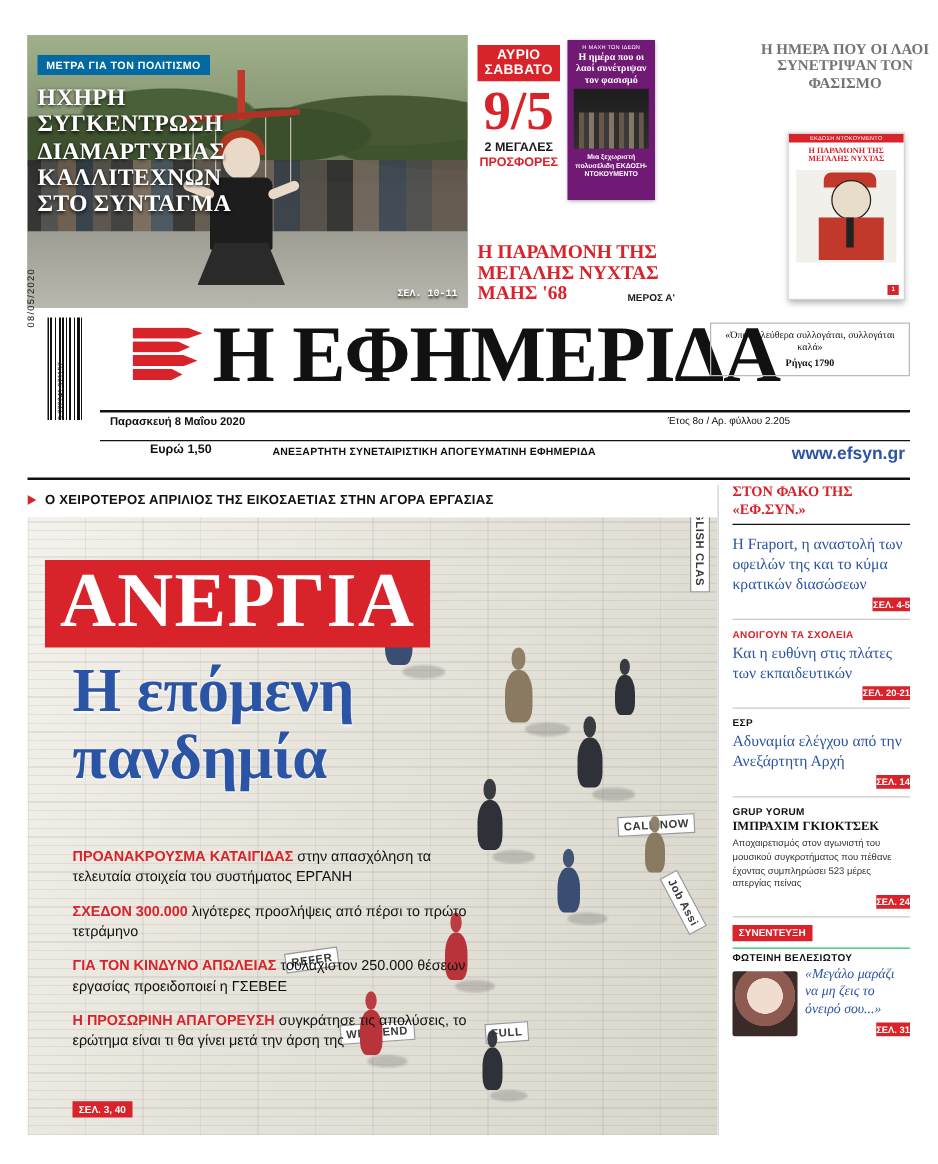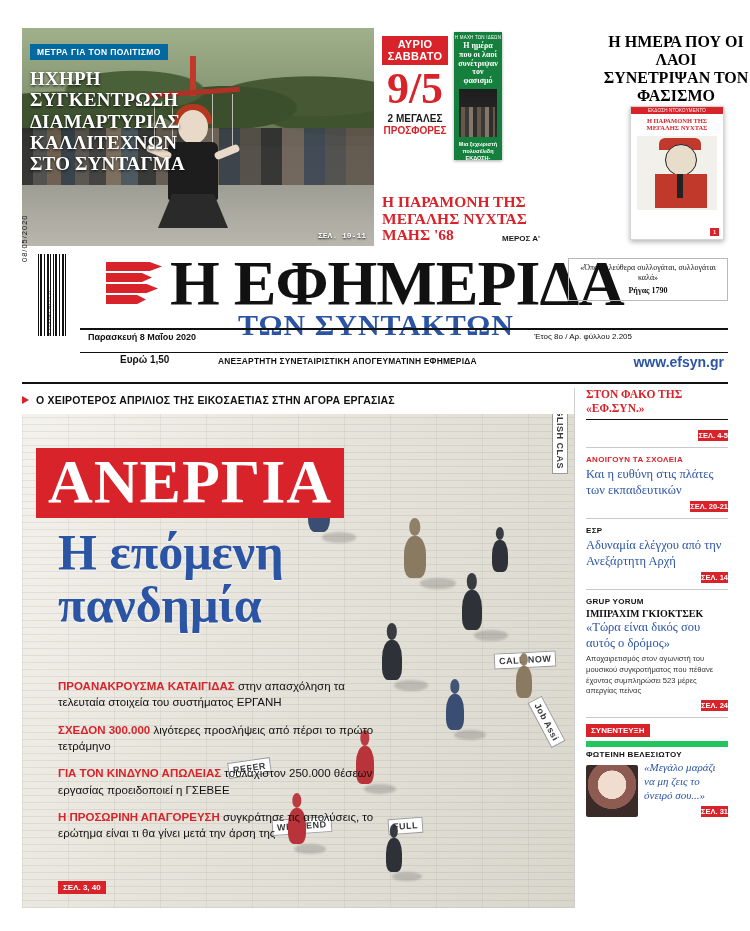--- a/index.html
+++ b/index.html
@@ -153,22 +153,22 @@
     font-family:"Liberation Serif", serif;
     margin-top:2px;
   }
   .promo-two {
     color:#1a1a1a; font-weight:bold; font-size:10px; margin-top:2px; line-height:1.15;
   }
   .promo-offers {
     color:#d8232a; font-weight:bold; font-size:10px; line-height:1.15;
   }
   .promo-mag {
-    position:absolute; left:72px; top:4px; width:48px; height:128px;
-    background:#15803d;
+    position:absolute; left:72px; top:4px; width:70px; height:128px;
+    background:#701a75;
     overflow:hidden;
     box-shadow: 0 1px 3px rgba(0,0,0,.35);
   }
   .promo-mag .mag-top {
     font-family:"Liberation Sans", sans-serif;
     color:#fff; font-size:4.5px; text-align:center; margin-top:3px; letter-spacing:.2px;
   }
   .promo-mag .mag-title {
     color:#fff; font-family:"Liberation Serif", serif; font-weight:bold;
     font-size:8px; line-height:1.1; text-align:center; padding:2px 3px 0;
@@ -213,24 +213,24 @@
   
   .right-panel {
     position:absolute; left:580px; top:0; width:148px; height:218px;
   }
   .rp-date {
     background:#d8232a; color:#fff; text-align:center;
     font-family:"Liberation Serif", serif; font-weight:bold; font-size:13px;
     padding:2px 0 3px; letter-spacing:.3px;
   }
   .rp-headline {
-    color:#000000;
-    font-family:"Liberation Serif", serif;
-    font-weight:bold;
-    font-size:16px;
+    color:#737373;
+    font-family:"Liberation Serif", serif;
+    font-weight:bold;
+    font-size:12px;
     line-height:1.12;
     text-align:center;
     margin-top:5px;
   }
   .rp-book {
     position:absolute; left:28px; top:78px; width:92px; height:132px;
     background:#fff;
     border:1px solid #d4d4d4;
     box-shadow: 0 2px 5px rgba(0,0,0,.3);
     overflow:hidden;
@@ -634,21 +634,20 @@
     </div>
 
     <div class="logo-arrows">
       <div class="ar" style="top:2px;  width:56px;"></div>
       <div class="ar" style="top:13px; width:46px;"></div>
       <div class="ar" style="top:24px; width:52px;"></div>
       <div class="ar" style="top:35px; width:40px;"></div>
     </div>
 
     <div class="title-main">Η ΕΦΗΜΕΡΙΔΑ</div>
-    <div class="title-sub">ΤΩΝ ΣΥΝΤΑΚΤΩΝ</div>
 
     <div class="quote-box">
       <div>«Όποις ελεύθερα συλλογάται, συλλογάται καλά»</div>
       <div class="qsrc">Ρήγας 1790</div>
     </div>
 
     <div class="mh-rule"></div>
     <div class="mh-date">Παρασκευή 8 Μαΐου 2020</div>
     <div class="mh-issue">Έτος 8ο / Αρ. φύλλου 2.205</div>
     <div class="mh-rule2"></div>
@@ -721,20 +720,21 @@
       </p>
     </div>
 
     <div class="ms-ref">ΣΕΛ. 3, 40</div>
   </div>
 
   <div class="right-col">
     <div class="rc-head">ΣΤΟΝ ΦΑΚΟ ΤΗΣ «ΕΦ.ΣΥΝ.»</div>
 
     <div class="rc-item">
+      <div class="rc-text">Η Fraport, η αναστολή των οφειλών της και το κύμα κρατικών διασώσεων</div>
       <div class="rc-ref">ΣΕΛ. 4-5</div>
       <div class="clear"></div>
     </div>
 
     <div class="rc-item">
       <div class="rc-label">ΑΝΟΙΓΟΥΝ ΤΑ ΣΧΟΛΕΙΑ</div>
       <div class="rc-text">Και η ευθύνη στις πλάτες των εκπαιδευτικών</div>
       <div class="rc-ref">ΣΕΛ. 20-21</div>
       <div class="clear"></div>
     </div>
@@ -742,29 +742,28 @@
     <div class="rc-item">
       <div class="rc-label blk">ΕΣΡ</div>
       <div class="rc-text">Αδυναμία ελέγχου από την Ανεξάρτητη Αρχή</div>
       <div class="rc-ref">ΣΕΛ. 14</div>
       <div class="clear"></div>
     </div>
 
     <div class="rc-item">
       <div class="rc-label blk">GRUP YORUM</div>
       <div class="rc-author">ΙΜΠΡΑΧΙΜ ΓΚΙΟΚΤΣΕΚ</div>
-      <div class="rc-text">«Τώρα είναι δικός σου αυτός ο δρόμος»</div>
       <div class="rc-body">Αποχαιρετισμός στον αγωνιστή του μουσικού συγκροτήματος που πέθανε έχοντας συμπληρώσει 523 μέρες απεργίας πείνας</div>
       <div class="rc-ref">ΣΕΛ. 24</div>
       <div class="clear"></div>
     </div>
 
     <div>
       <div class="rc-interview-head">ΣΥΝΕΝΤΕΥΞΗ</div>
-      <div class="rc-label blk" style="border-top:6px solid #22c55e; padding-top:3px; margin-top:4px;">ΦΩΤΕΙΝΗ ΒΕΛΕΣΙΩΤΟΥ</div>
+      <div class="rc-label blk" style="border-top:1px solid #22c55e; padding-top:3px; margin-top:4px;">ΦΩΤΕΙΝΗ ΒΕΛΕΣΙΩΤΟΥ</div>
       <div class="rc-portrait"></div>
       <div class="rc-quote">«Μεγάλο μαράζι να μη ζεις το όνειρό σου...»</div>
       <div class="rc-ref">ΣΕΛ. 31</div>
       <div class="clear"></div>
     </div>
   </div>
 
 </div>
 
 </body></html>

